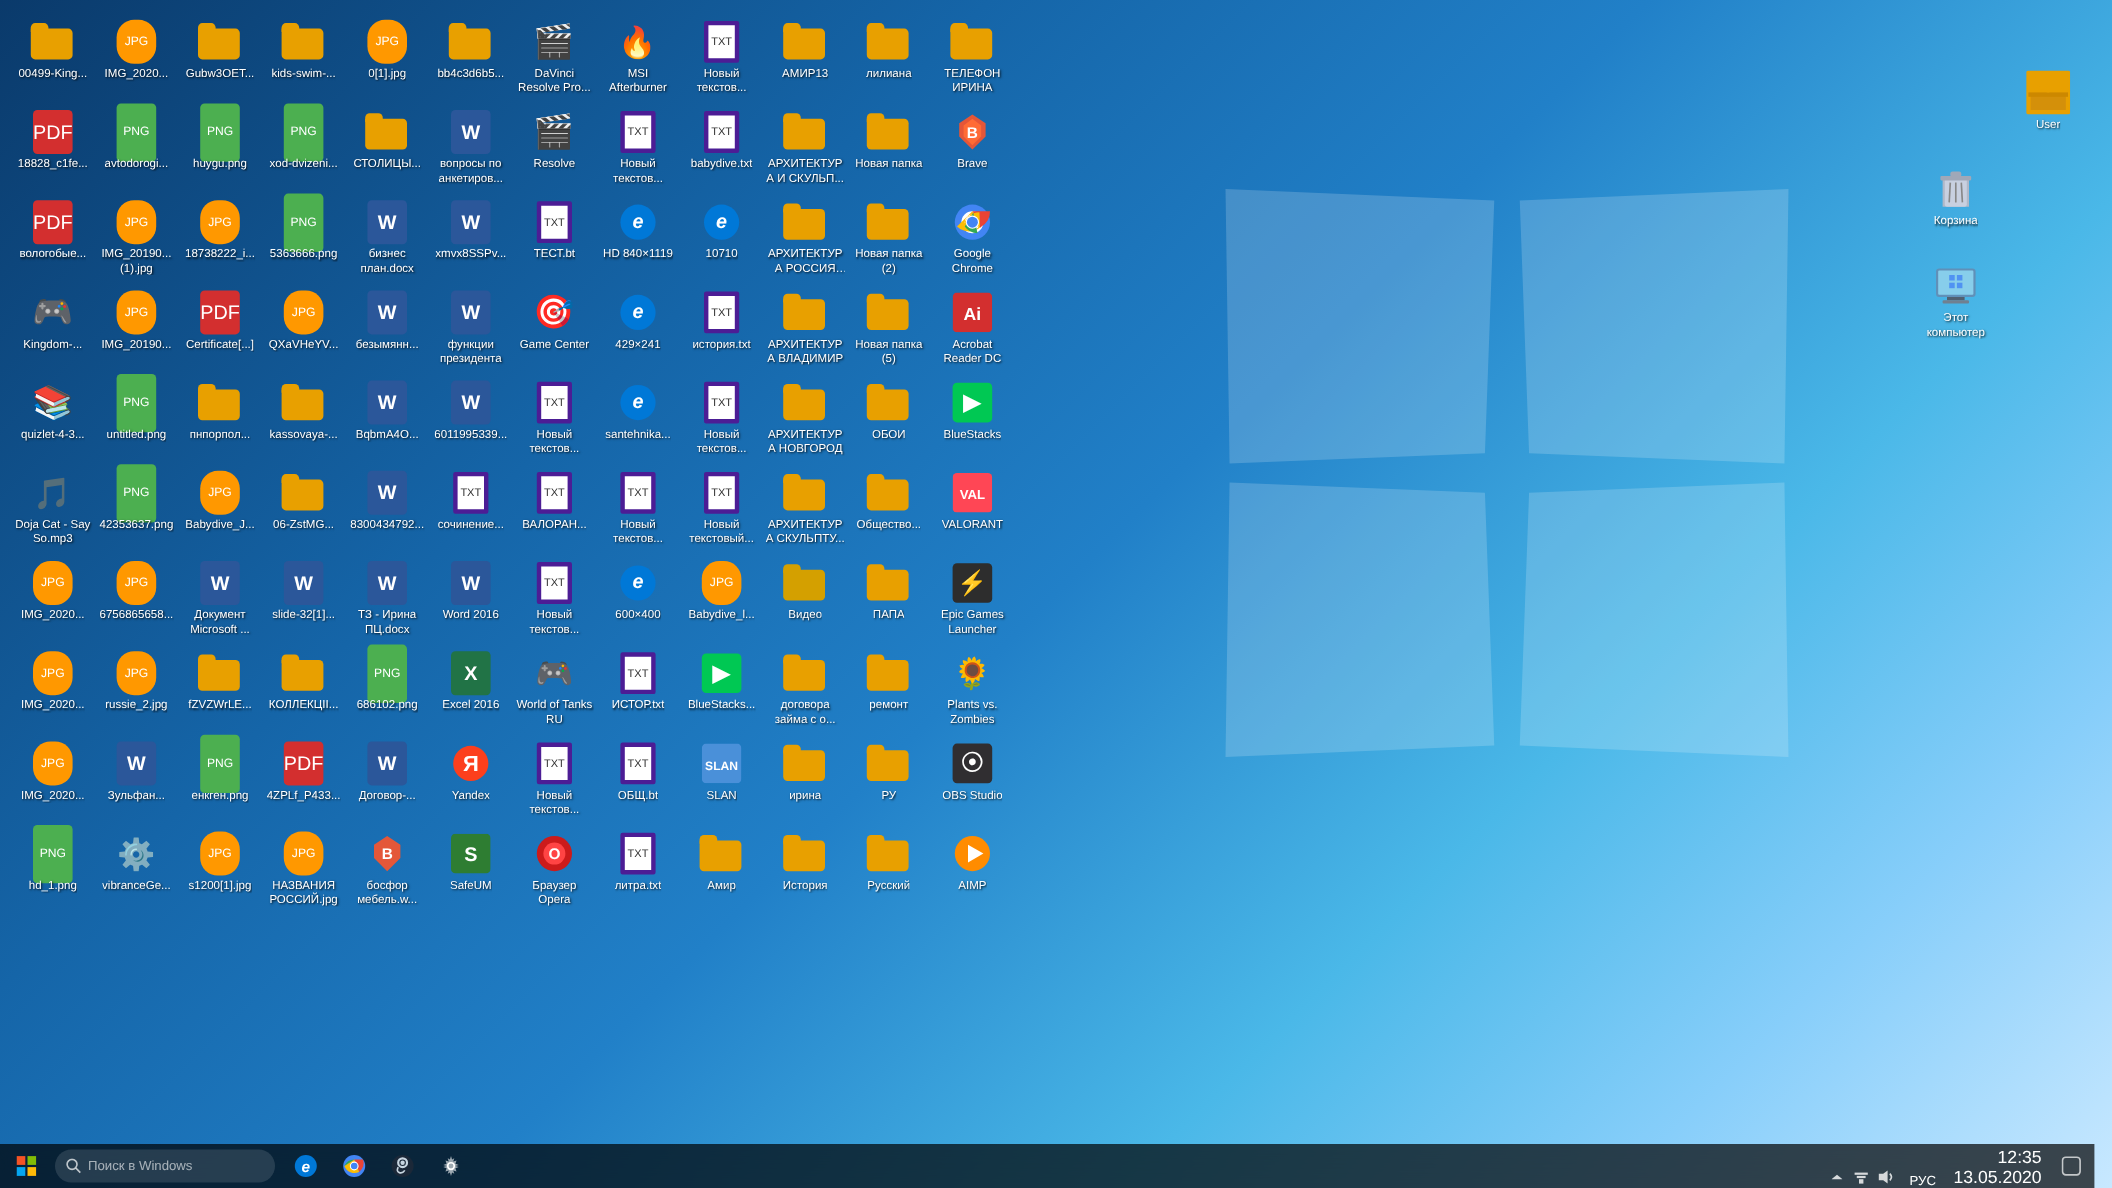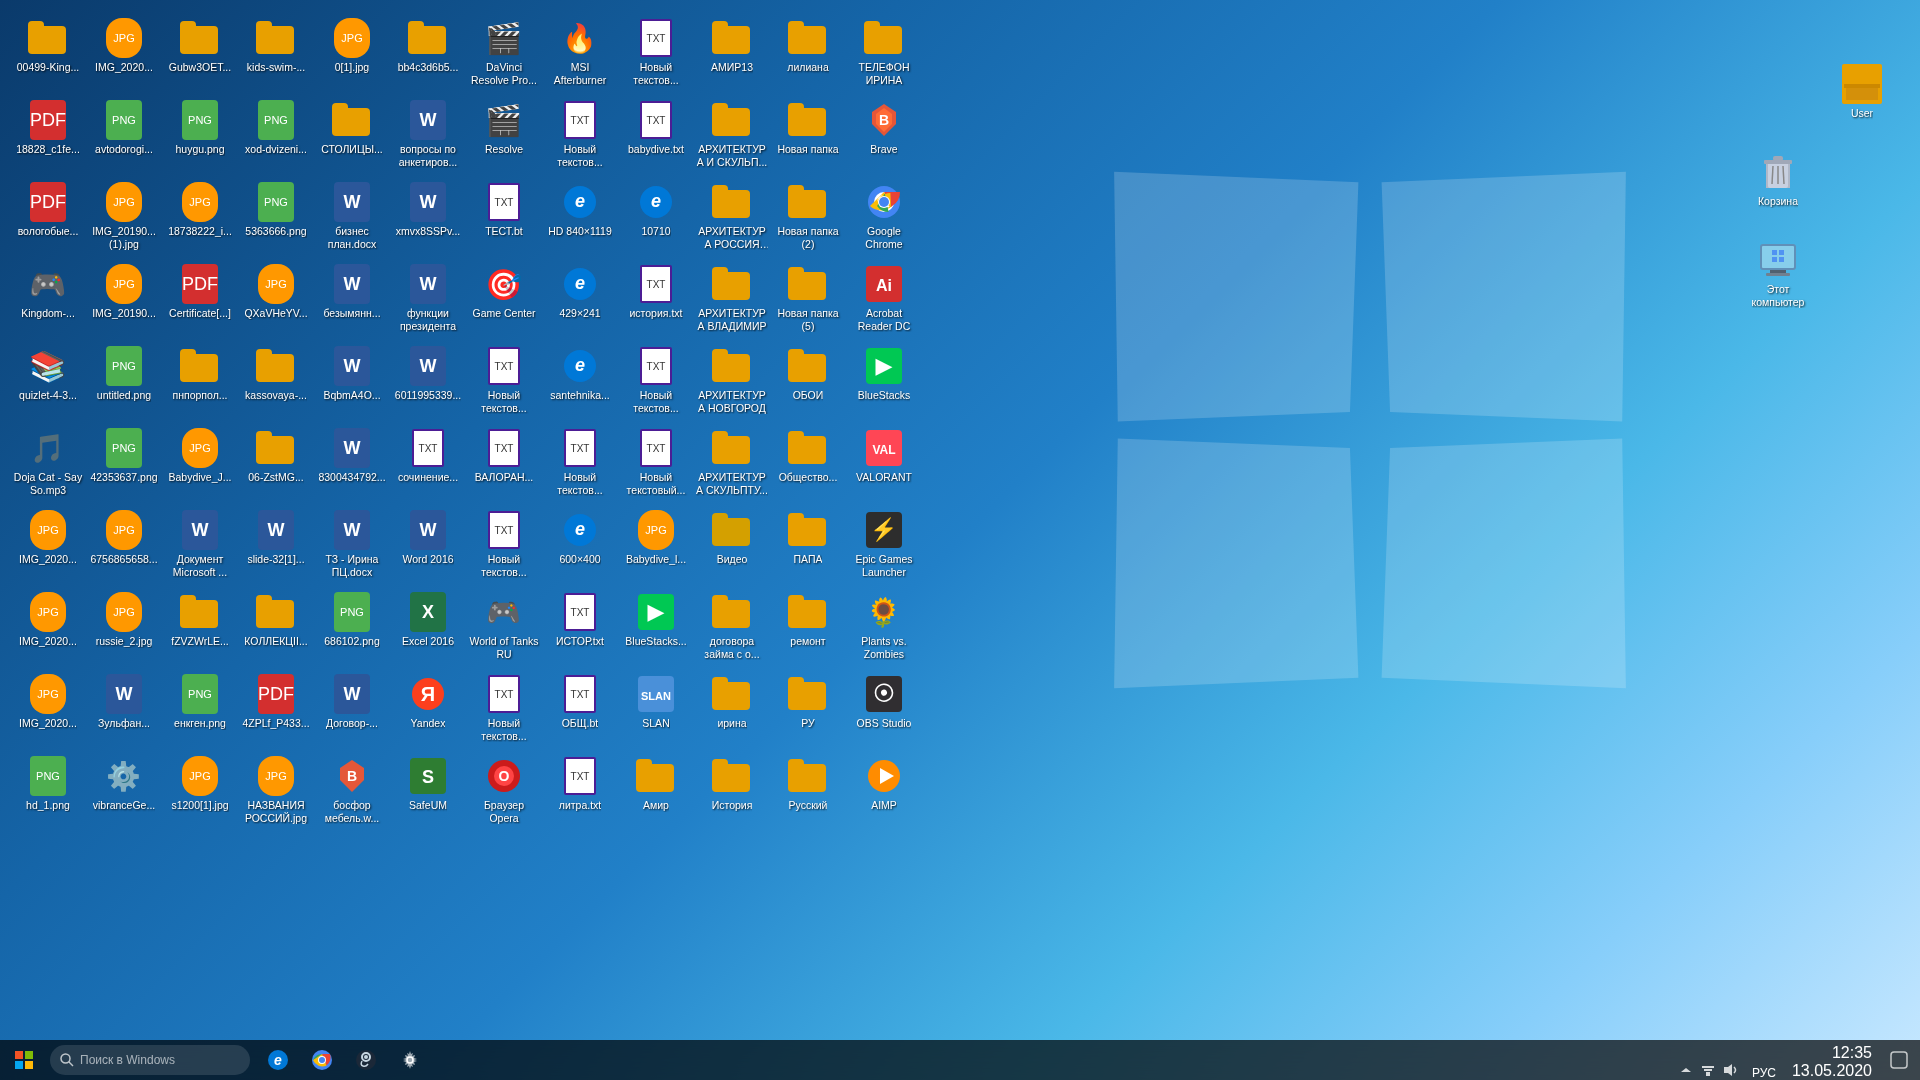--- a/index.html
+++ b/index.html
@@ -94,30 +94,30 @@
       overflow: hidden;
       display: -webkit-box;
       -webkit-line-clamp: 2;
       -webkit-box-orient: vertical;
     }
 
     
     .icon-pdf { background: #d32f2f; color: white; border-radius: 4px; font-size: 18px; font-weight: normal; width: 36px; height: 40px; display: flex; align-items: center; justify-content: center; }
     .icon-word { background: #2b579a; color: white; border-radius: 4px; font-size: 18px; font-weight: bold; width: 36px; height: 40px; display: flex; align-items: center; justify-content: center; }
     .icon-excel { background: #217346; color: white; border-radius: 4px; font-size: 18px; font-weight: bold; width: 36px; height: 40px; display: flex; align-items: center; justify-content: center; }
-    .icon-txt { color: #333; background: white; border-radius: 2px; font-size: 10px; width: 32px; height: 38px; display: flex; align-items: center; justify-content: center; border: 2px solid #4c1d95; }
-    .icon-png { background: #4caf50; color: white; border-radius: 4px; font-size: 11px; width: 36px; height: 40px; display: flex; align-items: center; justify-content: center; }
+    .icon-txt { color: #333; background: white; border-radius: 2px; font-size: 10px; width: 32px; height: 38px; display: flex; align-items: center; justify-content: center; border: 4px solid #4c1d95; }
+    .icon-png { background: #4caf50; color: white; border-radius: 4px; font-size: 11px; width: 36px; height: 53px; display: flex; align-items: center; justify-content: center; }
     .icon-jpg { background: #ff9800; color: white; border-radius: 16px; font-size: 11px; width: 36px; height: 40px; display: flex; align-items: center; justify-content: center; }
 
     
     .taskbar {
       position: absolute;
       bottom: 0;
       left: 0;
-      right: 0;
+      right: 16px;
       height: 40px;
       background: rgba(0,0,0,0.7);
       backdrop-filter: blur(10px);
       display: flex;
       align-items: center;
       z-index: 100;
     }
 
     .taskbar-start {
       width: 48px;

